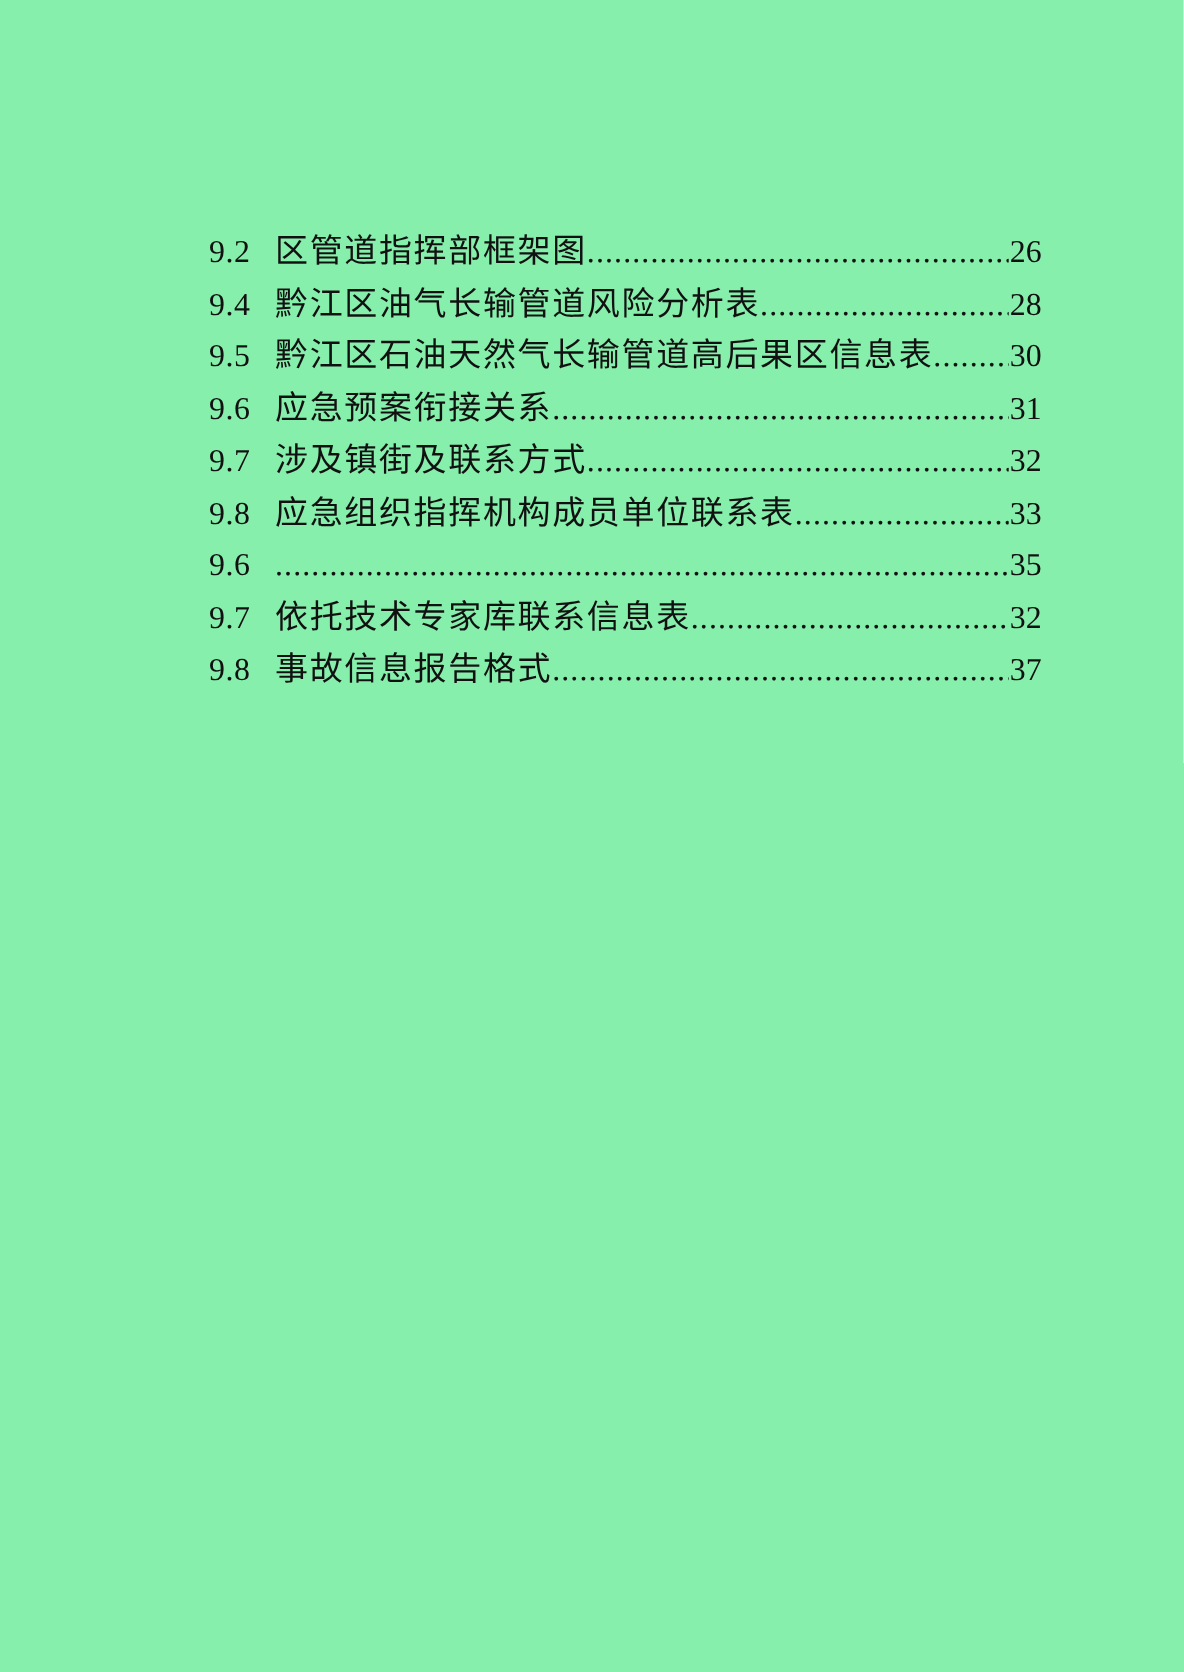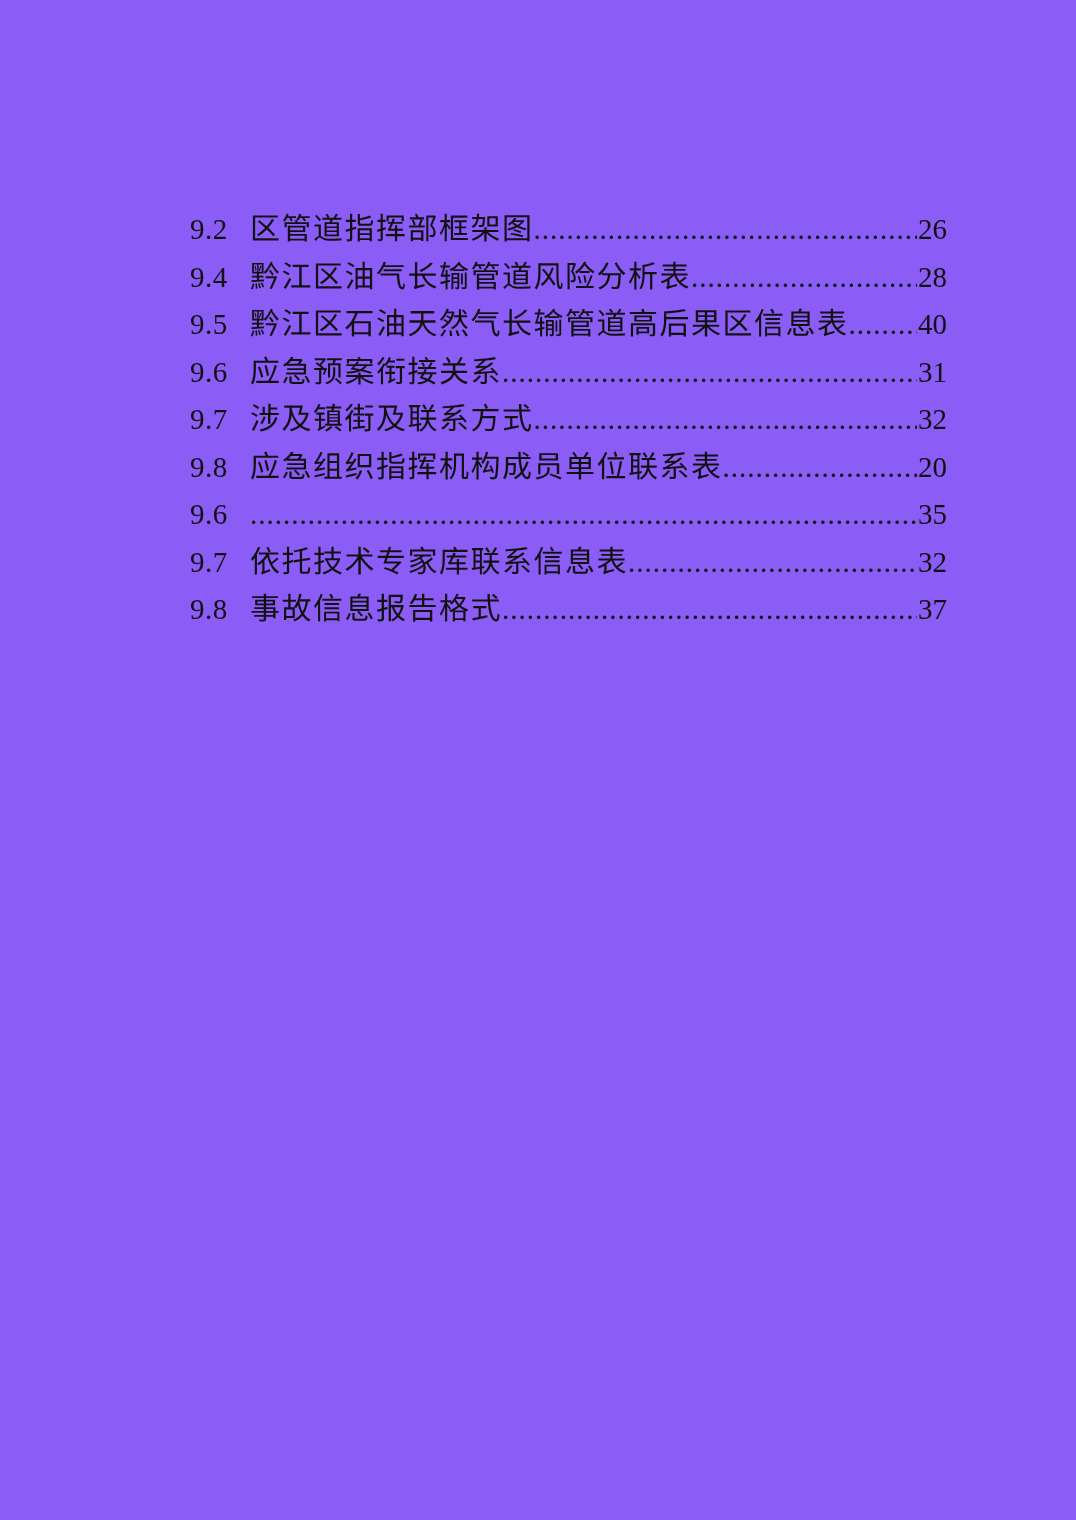--- a/index.html
+++ b/index.html
@@ -10,21 +10,21 @@
     background: #ffffff;
     font-family: "Liberation Serif", "DejaVu Serif", serif;
     color: #111111;
     overflow: hidden;
   }
 
   .page {
     position: relative;
     width: 1076px;
     height: 1520px;
-    background: #8b5cf6;
+    background: #86efac;
   }
 
   .toc {
     position: absolute;
     top: 182px;
     left: 190px;
     width: 757px;
   }
 
   .toc-row {
@@ -85,42 +85,42 @@
     <span class="toc-num">9.4</span>
     <span class="toc-title">黔江区油气长输管道风险分析表</span>
     <span class="toc-leader"></span>
     <span class="toc-page">28</span>
   </div>
 
   <div class="toc-row">
     <span class="toc-num">9.5</span>
     <span class="toc-title">黔江区石油天然气长输管道高后果区信息表</span>
     <span class="toc-leader"></span>
-    <span class="toc-page">40</span>
+    <span class="toc-page">30</span>
   </div>
 
   <div class="toc-row">
     <span class="toc-num">9.6</span>
     <span class="toc-title">应急预案衔接关系</span>
     <span class="toc-leader"></span>
     <span class="toc-page">31</span>
   </div>
 
   <div class="toc-row">
     <span class="toc-num">9.7</span>
     <span class="toc-title">涉及镇街及联系方式</span>
     <span class="toc-leader"></span>
     <span class="toc-page">32</span>
   </div>
 
   <div class="toc-row">
     <span class="toc-num">9.8</span>
     <span class="toc-title">应急组织指挥机构成员单位联系表</span>
     <span class="toc-leader"></span>
-    <span class="toc-page">20</span>
+    <span class="toc-page">33</span>
   </div>
 
   <div class="toc-row">
     <span class="toc-num">9.6</span>
     <span class="toc-leader"></span>
     <span class="toc-page">35</span>
   </div>
 
   <div class="toc-row">
     <span class="toc-num">9.7</span>

